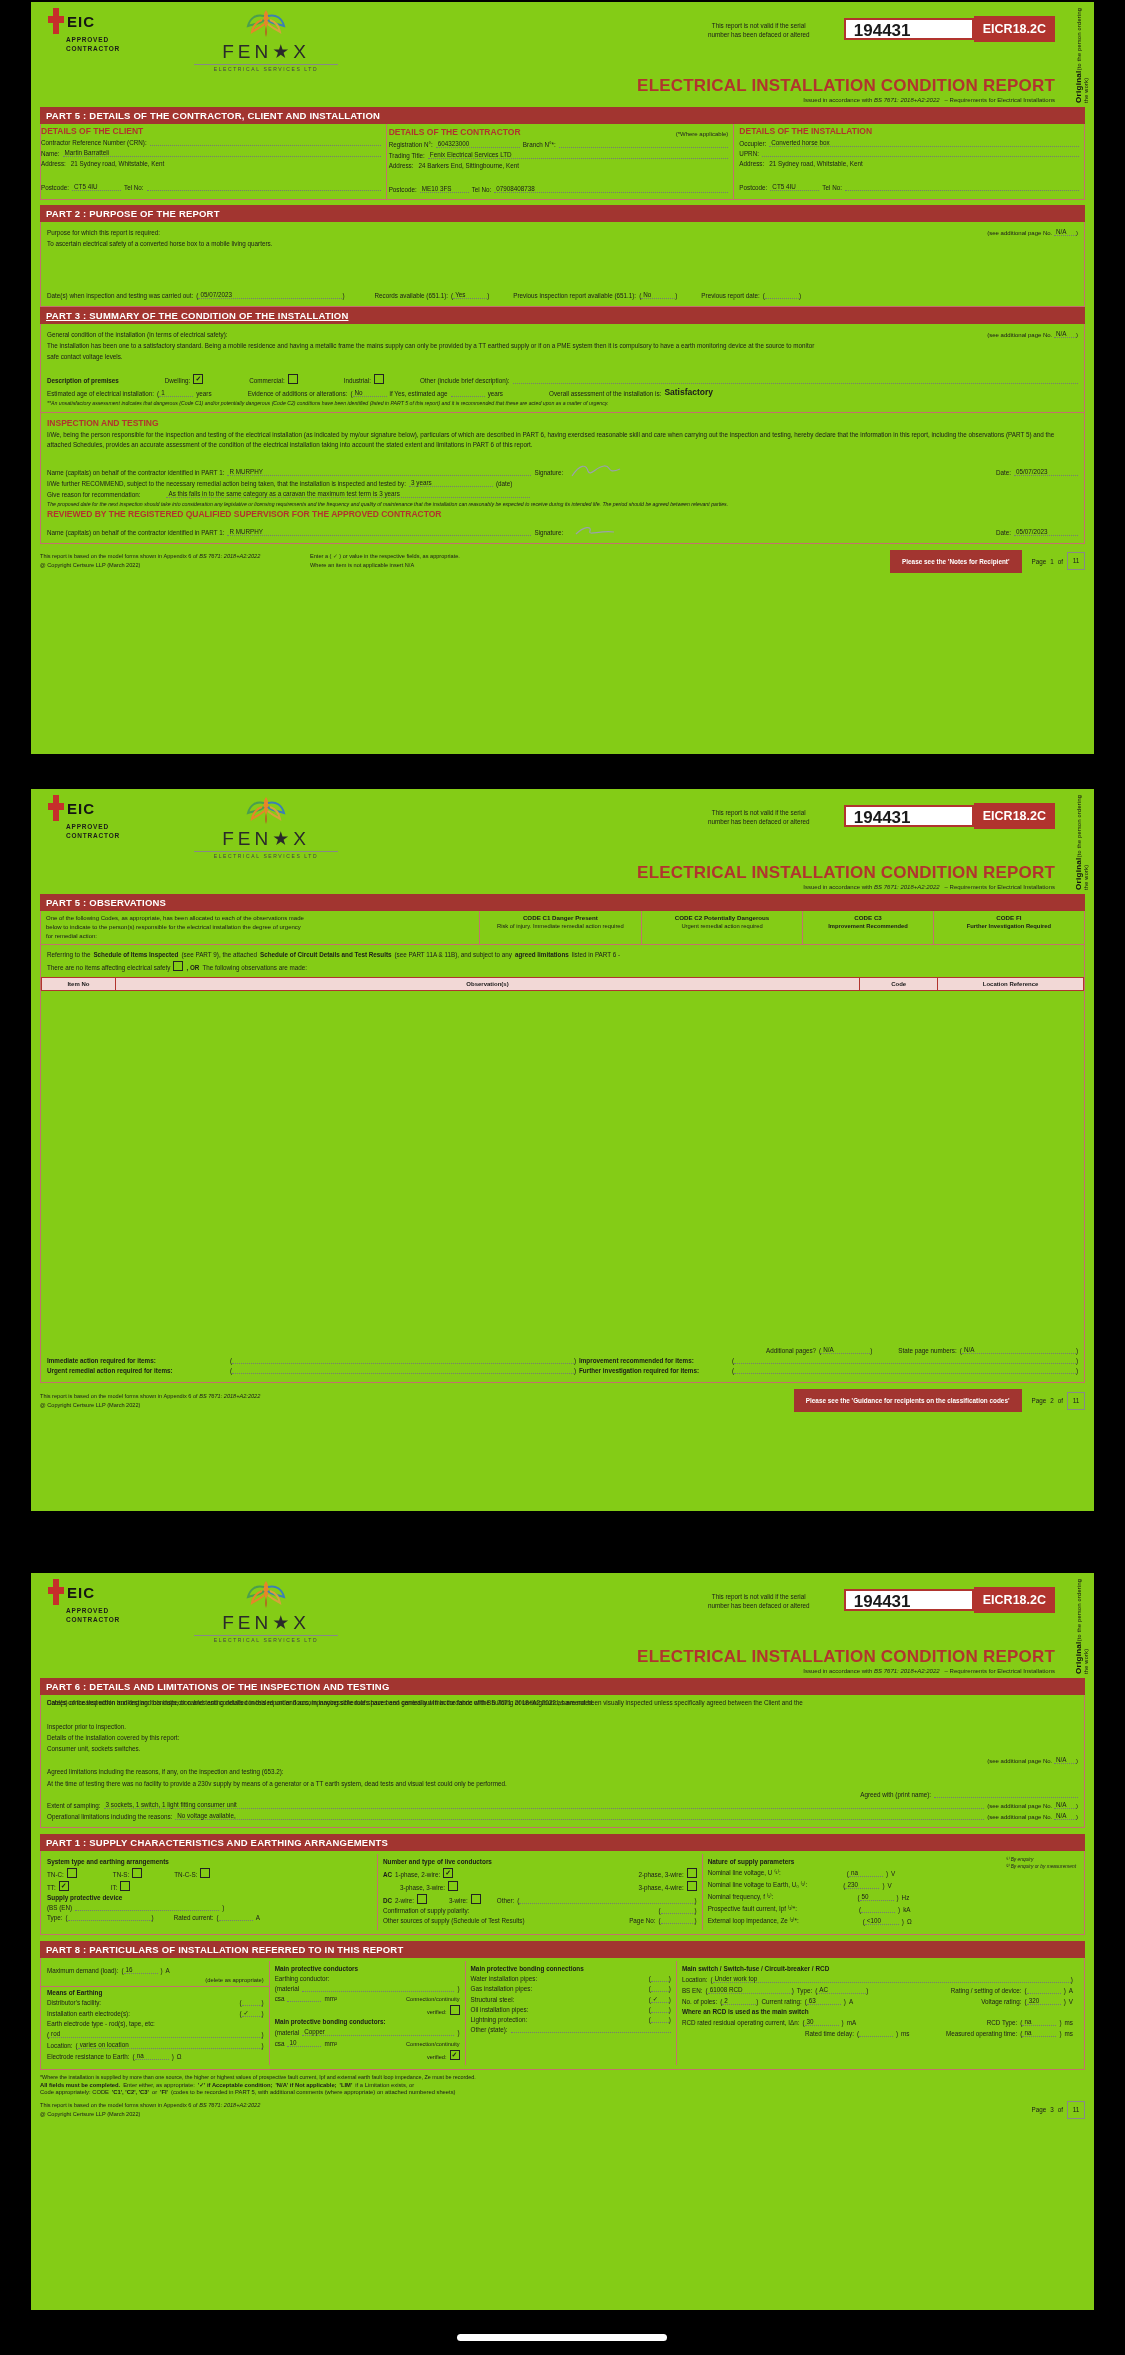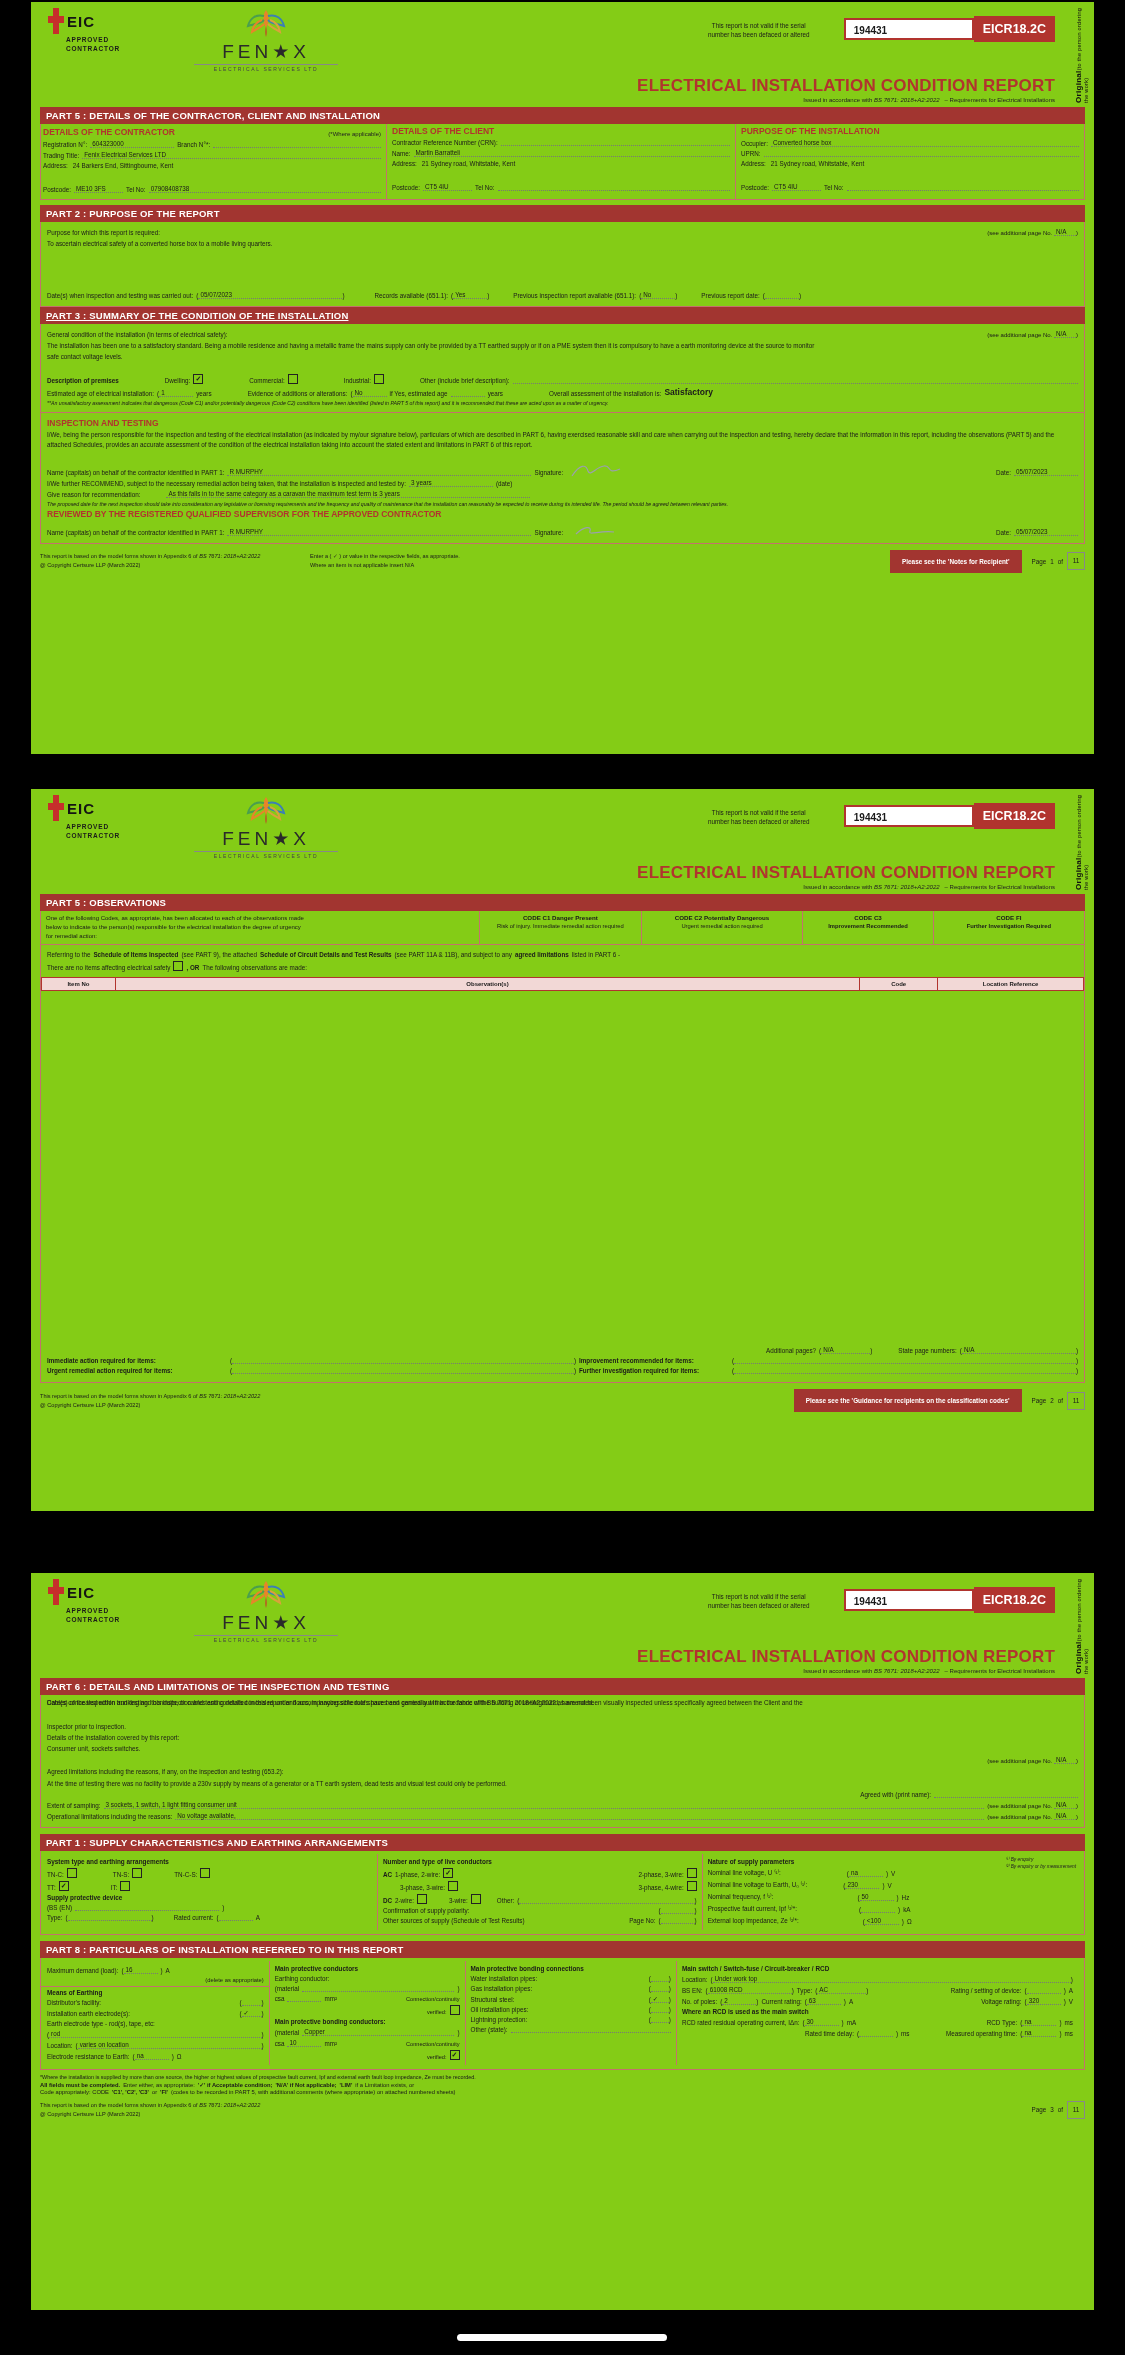--- a/index.html
+++ b/index.html
@@ -20,21 +20,21 @@
   .nic-cross .v{left:5px;top:0;width:6px;height:26px;}
   .nic-cross .h{left:0;top:8px;width:16px;height:7px;}
   .nic-eic{font-weight:bold;font-size:15px;letter-spacing:1px;color:#141414;}
   .nic-sub{font-weight:bold;font-size:6.5px;letter-spacing:.8px;margin-top:2px;padding-left:18px;}
   .fenix{width:160px;text-align:center;margin-left:18px;}
   .fenix-name{font-size:19px;letter-spacing:4px;color:#2a2a2a;font-weight:normal;margin-top:-2px;}
   .fenix-sub{font-size:5px;letter-spacing:1.6px;color:#444;border-top:1px solid #888;margin:1px 8px 0 8px;padding-top:1px;}
   .sp{flex:1;}
   .snote{width:170px;font-size:6.3px;text-align:center;line-height:1.35;margin-top:14px;}
   .sgrp{display:flex;margin-top:10px;margin-right:30px;}
-  .serial{border:2px solid #b1342e;width:130px;height:22px;font-weight:bold;font-size:10px;line-height:22px;padding-left:8px;background:#fff;box-sizing:border-box;}
+  .serial{border:2px solid #b1342e;width:130px;height:22px;font-weight:bold;font-size:17px;line-height:22px;padding-left:8px;background:#fff;box-sizing:border-box;}
   .fcode{background:#b1342e;color:#fff;font-weight:bold;font-size:12.5px;height:26px;line-height:26px;padding:0 9px;margin-top:-2px;}
   .ph-title{text-align:right;margin:4px 30px 0 0;font-weight:bold;font-size:17px;color:#b1342e;letter-spacing:.2px;}
   .ph-issued{text-align:right;margin:1px 30px 4px 0;font-size:6px;color:#222;}
   .ph-issued .i-bs{font-style:italic;}
   .side{position:absolute;right:-4px;top:4px;writing-mode:vertical-rl;transform:rotate(180deg);font-size:5.5px;color:#111;letter-spacing:.3px;}
   .side b{font-size:8px;}
   
   .sec{background:#a23530;color:#fff;font-weight:bold;font-size:9.5px;line-height:17px;height:17px;padding-left:6px;letter-spacing:.2px;}
   .bx{border:1px solid #c4716c;border-top:none;padding:3px 6px 4px 6px;position:relative;}
   .rh{color:#b1342e;font-weight:bold;font-size:8.5px;margin:2px 0 1px 0;}
@@ -141,20 +141,43 @@
     </div>
     <div class="side">
       <b>Original</b><span>(to the person ordering the work)</span>
     </div>
   </div>
 </div>
 
   <div class="sec">PART 5 : DETAILS OF THE CONTRACTOR, CLIENT AND INSTALLATION</div>
   <div class="bx" style="padding:0;">
     <div class="cols3">
+      <div>
+        <div class="colh">
+            <span>DETAILS OF THE CLIENT</span>
+          </div>
+        <div class="r">
+            <span class="l">Contractor Reference Number (CRN):</span>
+            <span class="f"></span>
+          </div>
+        <div class="r">
+            <span class="l">Name:</span>
+            <span class="f">Martin Barratteli</span>
+          </div>
+        <div class="r" style="margin-bottom:16px;">
+            <span class="l">Address:</span>
+            <span class="f" style="border-bottom:none;">21 Sydney road, Whitstable, Kent</span>
+          </div>
+        <div class="r">
+            <span class="l">Postcode:</span>
+            <span class="f fx w45">CT5 4IU</span>
+            <span class="l">Tel No:</span>
+            <span class="f"></span>
+          </div>
+      </div>
       <div style="padding:3px 5px 3px 2px;">
         <div class="colh">
             <span>DETAILS OF THE CONTRACTOR</span>
             <span class="wa">(*Where applicable)</span>
           </div>
         <div class="r">
             <span class="l">Registration N°:</span>
             <span class="f fx w80">604323000</span>
             <span class="l">Branch N°*:</span>
             <span class="f"></span>
@@ -169,44 +192,21 @@
           </div>
         <div class="r">
             <span class="l">Postcode:</span>
             <span class="f fx w45">ME10 3FS</span>
             <span class="l">Tel No:</span>
             <span class="f">07908408738</span>
           </div>
       </div>
       <div>
         <div class="colh">
-            <span>DETAILS OF THE CLIENT</span>
-          </div>
-        <div class="r">
-            <span class="l">Contractor Reference Number (CRN):</span>
-            <span class="f"></span>
-          </div>
-        <div class="r">
-            <span class="l">Name:</span>
-            <span class="f">Martin Barratteli</span>
-          </div>
-        <div class="r" style="margin-bottom:16px;">
-            <span class="l">Address:</span>
-            <span class="f" style="border-bottom:none;">21 Sydney road, Whitstable, Kent</span>
-          </div>
-        <div class="r">
-            <span class="l">Postcode:</span>
-            <span class="f fx w45">CT5 4IU</span>
-            <span class="l">Tel No:</span>
-            <span class="f"></span>
-          </div>
-      </div>
-      <div>
-        <div class="colh">
-            <span>PURPOSE OF THE INSTALLATION</span>
+            <span>DETAILS OF THE INSTALLATION</span>
           </div>
         <div class="r">
             <span class="l">Occupier:</span>
             <span class="f">Converted horse box</span>
           </div>
         <div class="r">
             <span class="l">UPRN:</span>
             <span class="f"></span>
           </div>
         <div class="r" style="margin-bottom:16px;">

